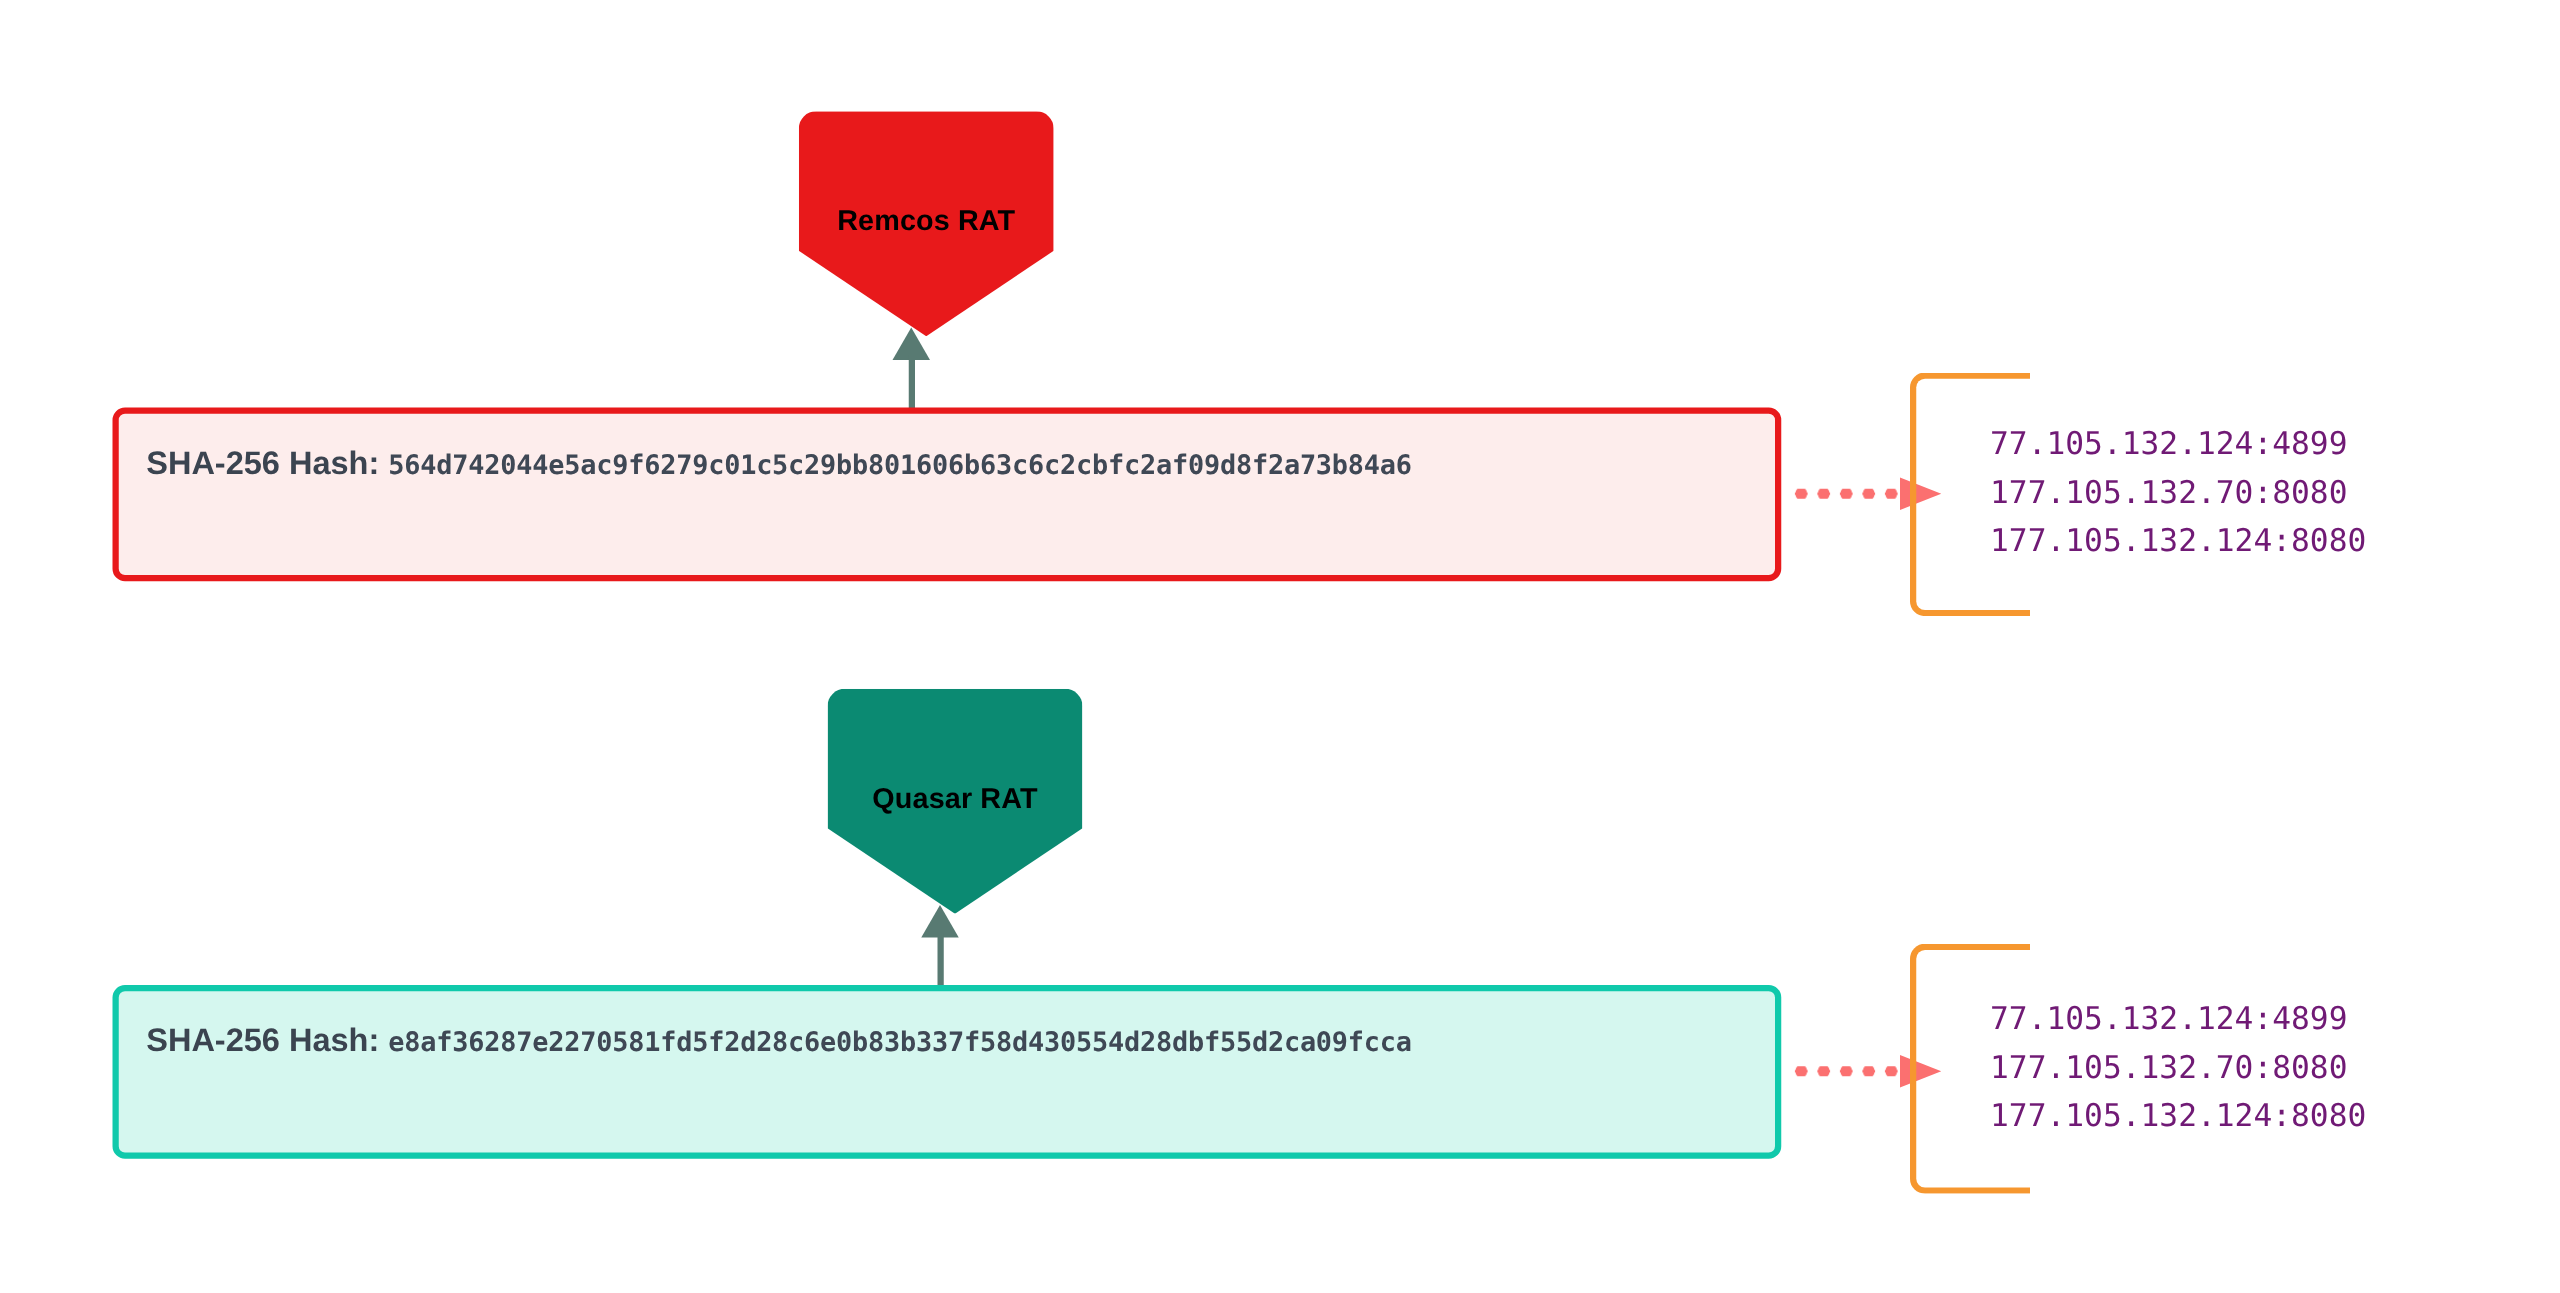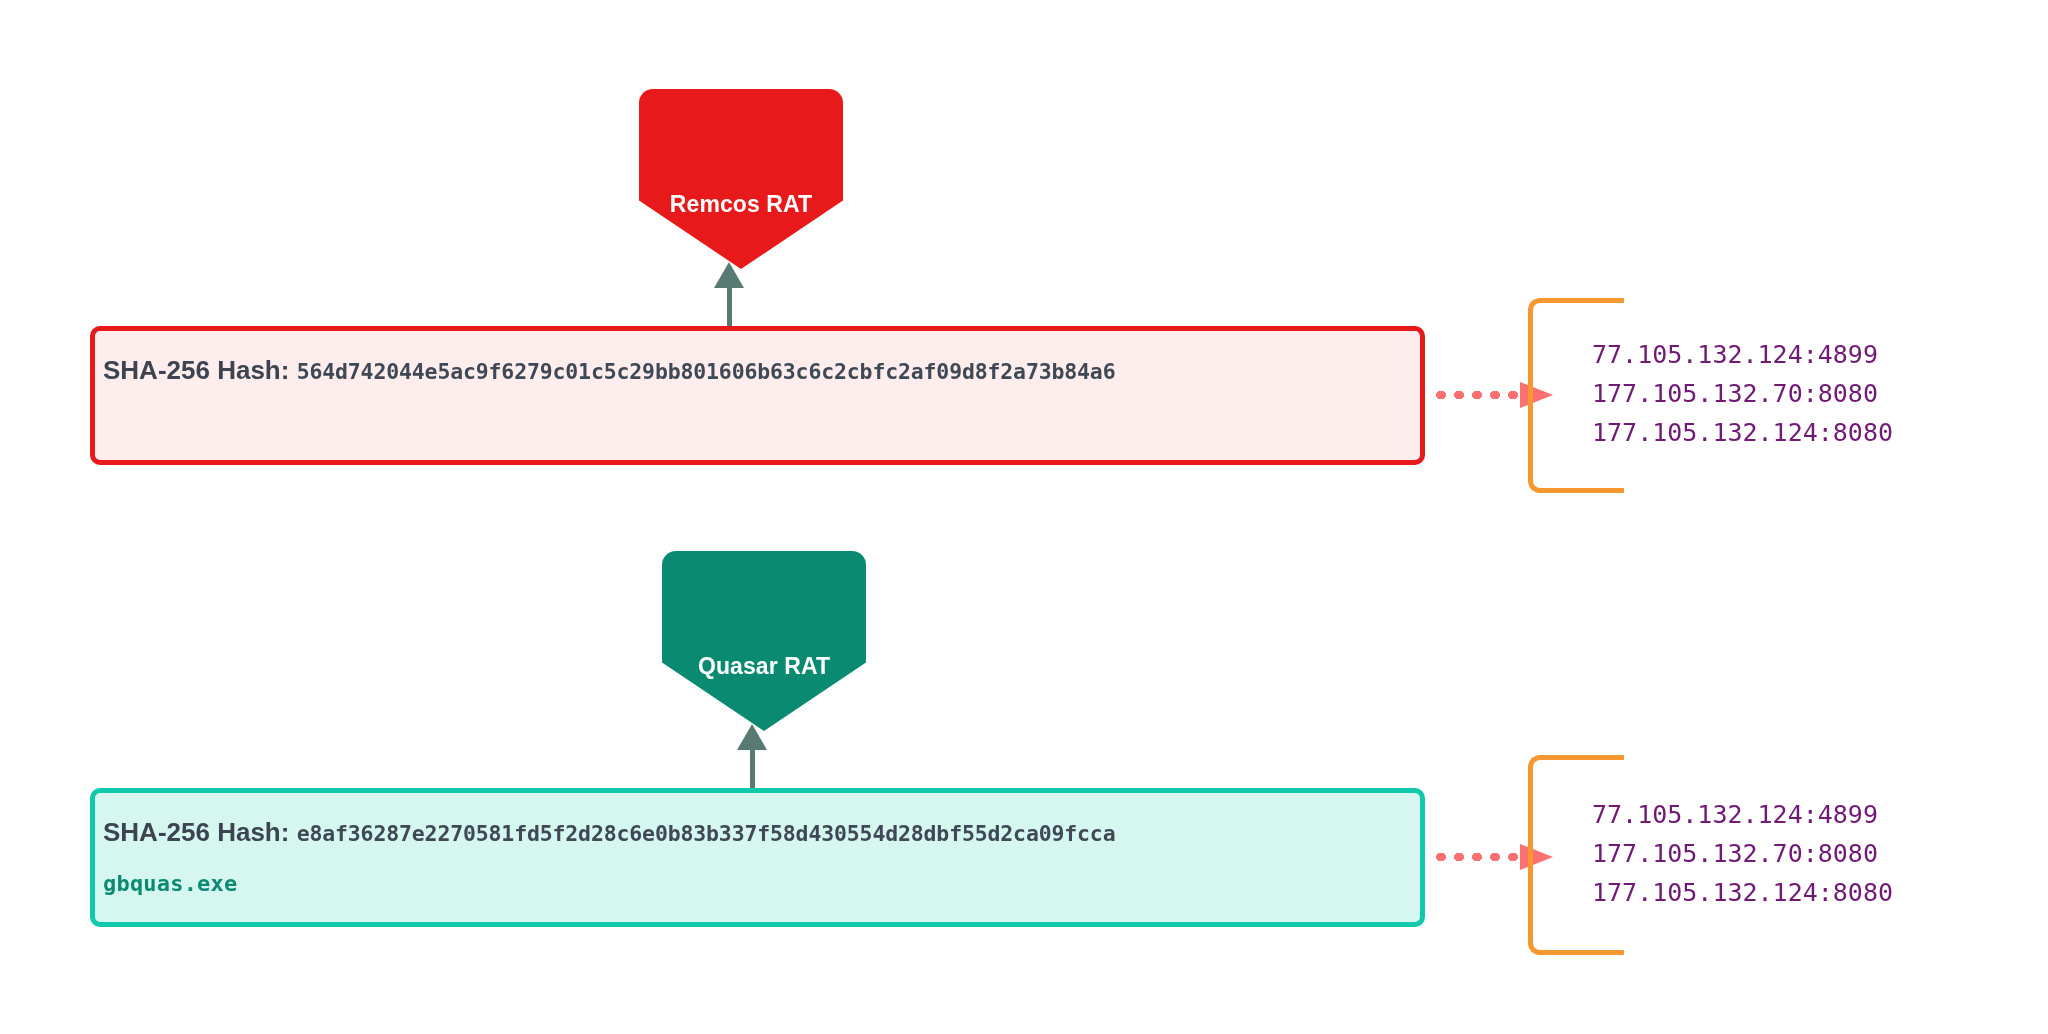--- a/index.html
+++ b/index.html
@@ -28,22 +28,22 @@
     width: 204px;
     height: 180px;
     border-radius: 14px 14px 0 0;
     -webkit-clip-path: polygon(0% 0%, 100% 0%, 100% 62%, 50% 100%, 0% 62%);
     clip-path: polygon(0% 0%, 100% 0%, 100% 62%, 50% 100%, 0% 62%);
     display: flex;
     align-items: flex-start;
     justify-content: center;
   }
   .shield .shield-label {
-    margin-top: 102px;
-    color: #ffffff;
+    margin-top: 74px;
+    color: #000000;
     font-size: 23px;
     font-weight: bold;
     font-family: "Liberation Sans", sans-serif;
     letter-spacing: 0.1px;
     white-space: nowrap;
   }
   .shield-remcos {
     left: 639px;
     top: 89px;
     background: #e8191b;
@@ -78,21 +78,21 @@
     border-bottom: 26px solid #587a72;
   }
   .v-arrow-remcos { left: 700px; top: 262px; }
   .v-arrow-quasar { left: 723px; top: 724px; }
 
   
   .hashbox {
     position: absolute;
     box-sizing: border-box;
     border-radius: 10px;
-    padding: 26px 22px 22px 8px;
+    padding: 26px 22px 22px 22px;
   }
   .hashbox .line-main {
     font-size: 26px;
     white-space: nowrap;
     line-height: 1;
   }
   .hashbox .lbl {
     font-family: "Liberation Sans", sans-serif;
     font-weight: bold;
     color: #3b4450;
@@ -229,21 +229,20 @@
   <div class="v-arrow v-arrow-quasar">
     <div class="head"></div>
     <div class="shaft"></div>
   </div>
 
   <div class="hashbox hashbox-quasar">
     <div class="line-main">
       <span class="lbl">SHA-256 Hash:</span>
       <span class="hash">e8af36287e2270581fd5f2d28c6e0b83b337f58d430554d28dbf55d2ca09fcca</span>
     </div>
-    <span class="fname">gbquas.exe</span>
   </div>
 
   <div class="dotted-arrow dotted-arrow-quasar">
     <div class="dots"></div>
     <div class="tip"></div>
   </div>
 
   <div class="c2group c2group-quasar">
     <div class="bracket"></div>
     <div class="c2list">

